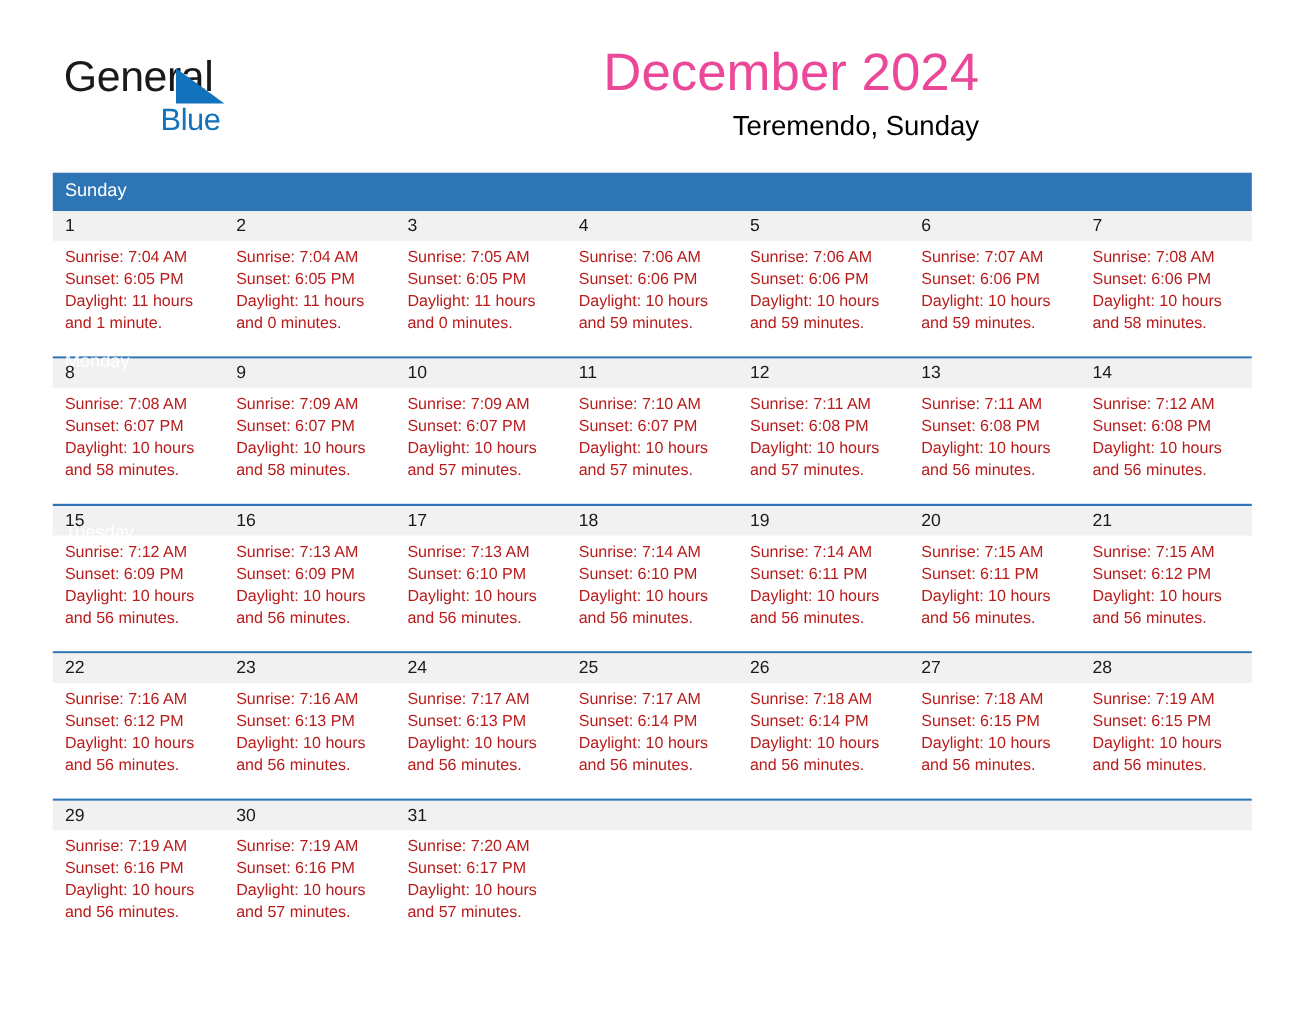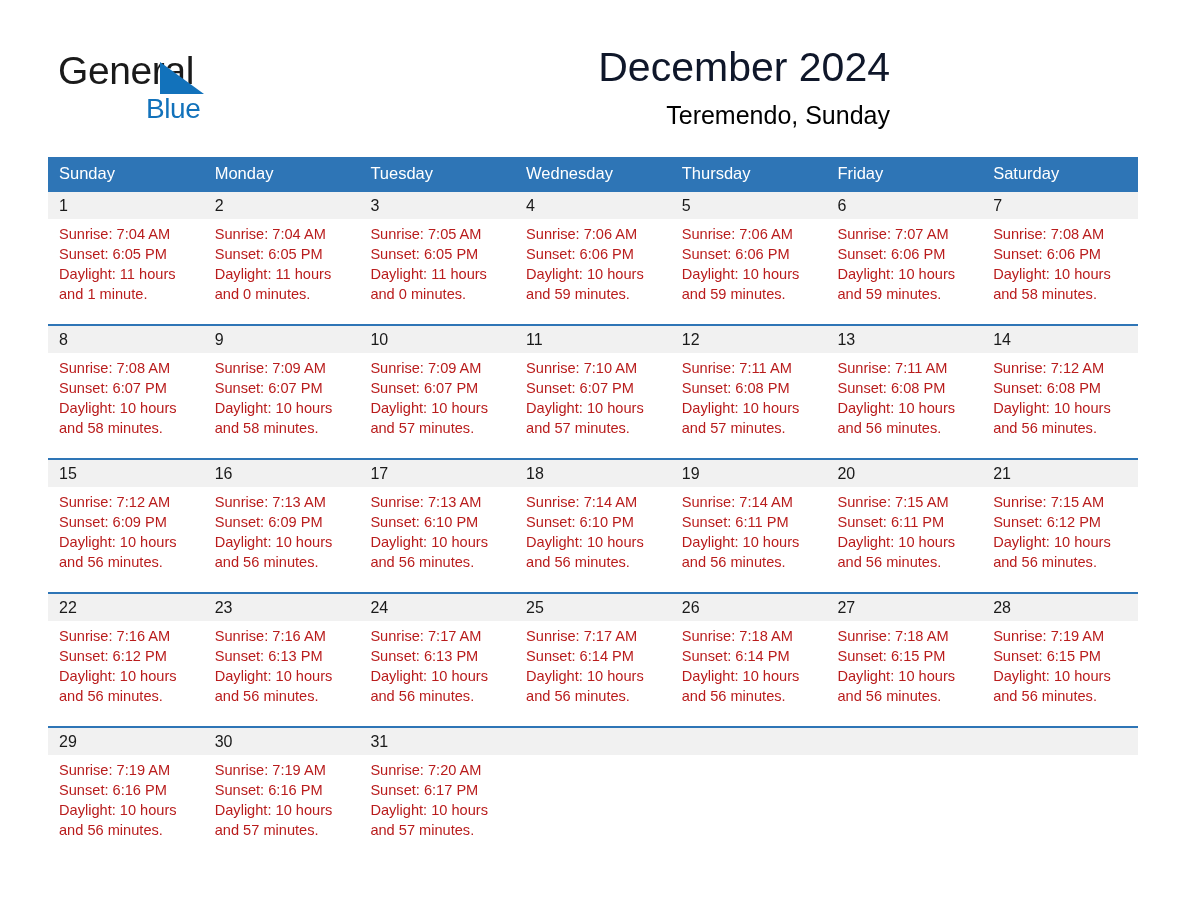--- a/index.html
+++ b/index.html
@@ -62,23 +62,23 @@
     color: #1272bb;
     letter-spacing: -0.4px;
   }
   .title-block {
     position: absolute;
     right: 0;
     top: 0;
     text-align: right;
   }
   .cal-title {
-    font-size: 41px;
+    font-size: 48px;
     line-height: 54px;
-    color: #0f172a;
+    color: #ec4899;
     white-space: nowrap;
   }
   .cal-subtitle {
     margin-top: 6px;
     font-size: 25px;
     line-height: 30px;
     color: #000000;
     white-space: nowrap;
   }
 
@@ -86,20 +86,21 @@
   .calendar {
     position: absolute;
     left: 48px;
     top: 157px;
     width: 1090px;
   }
   .dow-row {
     display: flex;
     background: #2e75b6;
     height: 33px;
+    flex-direction: column;
   }
   .dow-cell {
     flex: 0 0 155.7px;
     width: 155.7px;
     box-sizing: border-box;
     padding-left: 11px;
     color: #ffffff;
     font-size: 16.5px;
     line-height: 33px;
     white-space: nowrap;

